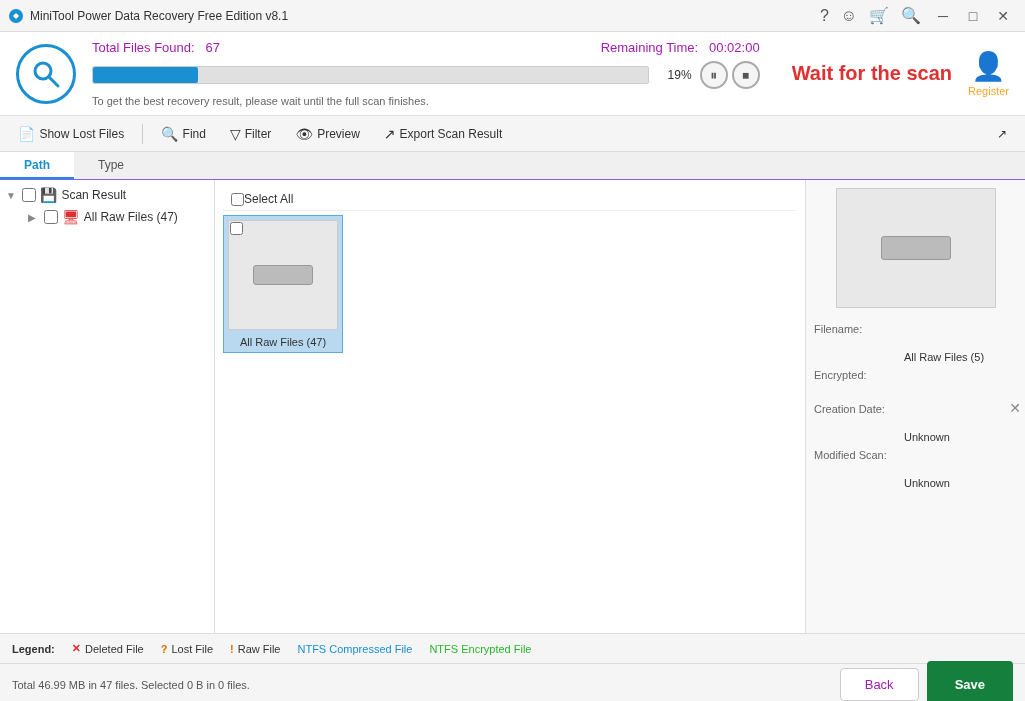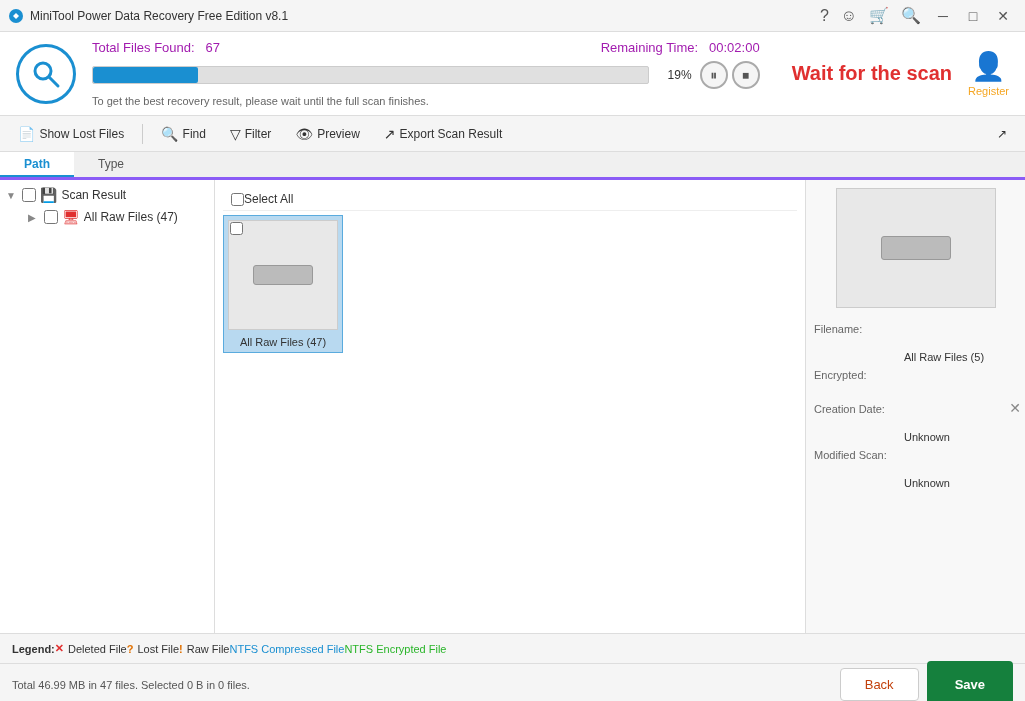--- a/index.html
+++ b/index.html
@@ -87,21 +87,21 @@
     #main {
       display: flex;
       flex-direction: column;
       height: calc(701px - 32px - 90px - 36px - 32px - 30px);
     }
 
     
     #tab-bar {
       display: flex;
       background: #f0f0f0;
-      border-bottom: 3px solid #8b5cf6;
+      border-bottom: 1px solid #8b5cf6;
       height: 28px;
     }
     .tab {
       padding: 4px 24px; border: none; background: transparent;
       cursor: pointer; font-size: 12px; color: #555; border-bottom: 2px solid transparent;
     }
     .tab.active { background: #fff; border-bottom: 2px solid #1a8fd1; color: #1a8fd1; font-weight: bold; }
 
     
     #content {
@@ -188,21 +188,21 @@
     }
 
     
     #legend-bar {
       background: #f5f5f5;
       border-top: 1px solid #ddd;
       height: 30px;
       display: flex;
       align-items: center;
       padding: 0 12px;
-      gap: 0;
+      gap: 17px;
       font-size: 11px;
     }
     .legend-item { display: flex; align-items: center; gap: 4px; }
     .legend-x { color: #e03030; font-weight: bold; }
     .legend-q { color: #e07000; font-weight: bold; }
     .legend-exc { color: #e07000; font-weight: bold; }
     .legend-ntfs { color: #1a8fd1; }
     .legend-ntfse { color: #2ab52a; }
 
     
@@ -211,21 +211,21 @@
       border-top: 1px solid #ddd;
       height: 42px;
       display: flex;
       align-items: center;
       padding: 0 12px;
       gap: 8px;
     }
     .bottom-info { flex: 1; font-size: 11px; color: #555; }
     .back-btn {
       padding: 8px 24px; border: 1px solid #ccc; background: #fff;
-      border-radius: 4px; cursor: pointer; font-size: 13px; color: #c2410c;
+      border-radius: 4px; cursor: pointer; font-size: 13px; color: #a21caf;
     }
     .save-btn {
       padding: 16px 28px; border: none; background: #15803d;
       border-radius: 4px; cursor: pointer; font-size: 13px; color: #fff; font-weight: bold;
     }
 
     .title-icons { display: flex; gap: 12px; align-items: center; margin-left: auto; margin-right: 8px; }
     .title-icon-btn { background: none; border: none; cursor: pointer; font-size: 16px; color: #555; }
   </style>
 </head>

